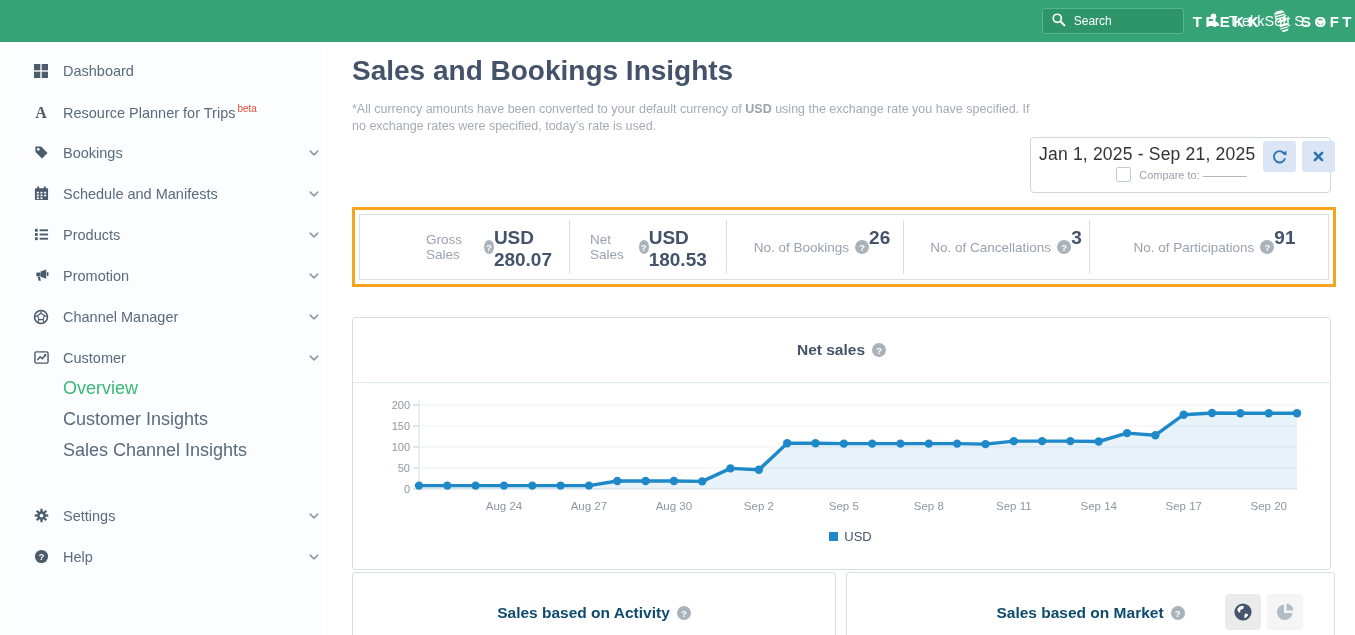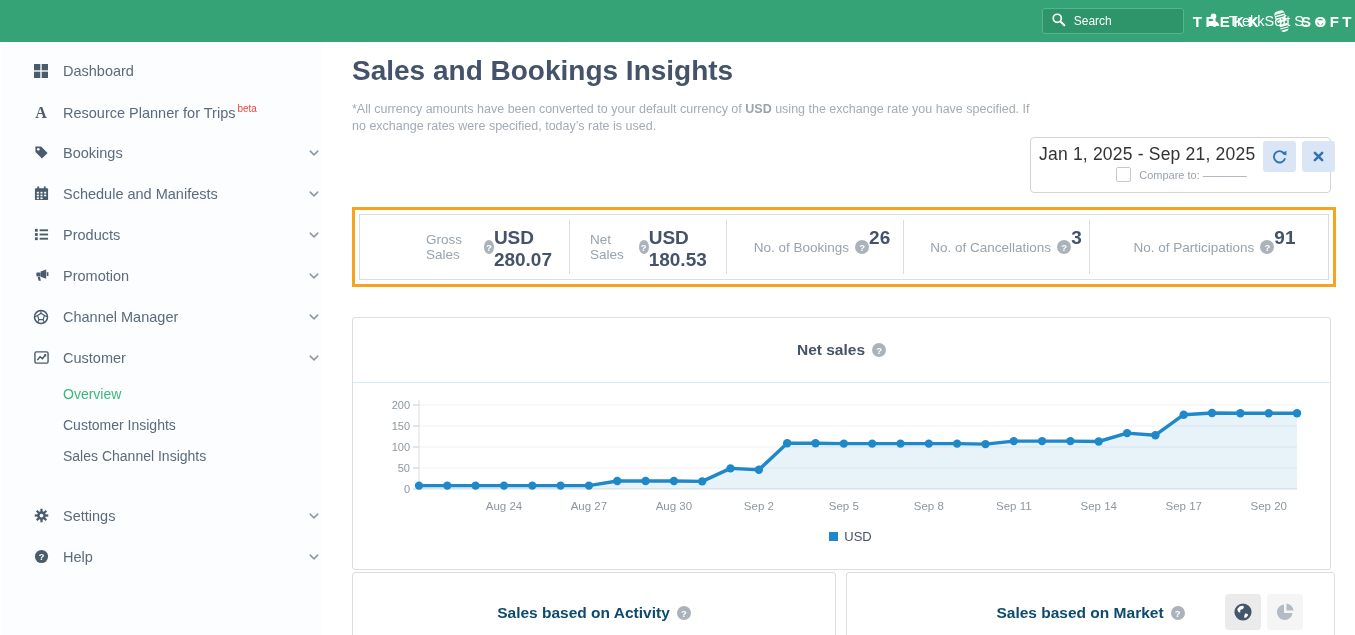--- a/index.html
+++ b/index.html
@@ -18,21 +18,21 @@
   .userbox { display:flex; align-items:center; gap:8px; color:#fff; font-size:14.5px; margin-right:30px; cursor:pointer; }
 
   
   .sidebar { position:absolute; top:42px; left:2px; width:350px; bottom:0; background:#fbfdfe; border-right:6px solid #14b8a6; }
   .nav { padding-top:8px; }
   .nav-item { position:relative; height:41px; display:flex; align-items:center; gap:13px; padding-left:30px; font-size:14.5px; color:#5b6b7c; cursor:pointer; }
   .nav-item .nav-icon { width:18px; display:inline-flex; justify-content:center; }
   .nav-item .chev { position:absolute; right:26px; display:inline-flex; }
   .nav-item.active { background:#e9f2f8; color:#3cb877; }
   .beta { color:#e74b3c; font-size:10px; vertical-align:super; margin-left:2px; }
-  .sub-item { position:relative; height:31px; display:flex; align-items:center; padding-left:61px; font-size:14px; color:#5b6b7c; cursor:pointer; }
+  .sub-item { position:relative; height:31px; display:flex; padding-left:61px; font-size:18px; color:#5b6b7c; cursor:pointer; }
   .sub-item.active { color:#3cb877; }
   .active-marker { position:absolute; right:5px; top:0; bottom:0; width:4px; background:#3cb877; }
   .nav-gap { height:24px; }
   .sb-scroll-thumb { position:absolute; right:0; top:18px; width:5px; height:545px; background:#d4d8dc; border-radius:3px; }
 
   
   .main { position:absolute; left:322px; top:42px; right:0; bottom:0; background:#fff; overflow:hidden; }
   .page-title { margin:13px 0 14px 30px; font-size:28px; font-weight:bold; color:#44536a; }
   .filter-btn { display:inline-flex; align-items:center; gap:9px; margin:22px 0 0 30px; padding:7px 16px 8px 14px; border:1px dashed #ccd2d7; border-radius:3px; background:#fff; color:#44536a; font-size:14.5px; cursor:pointer; font-family:"Liberation Sans", sans-serif; }
   .currency-note { margin:12px 0 0 30px; width:680px; font-size:12.5px; line-height:1.35; color:#a3abb4; }

